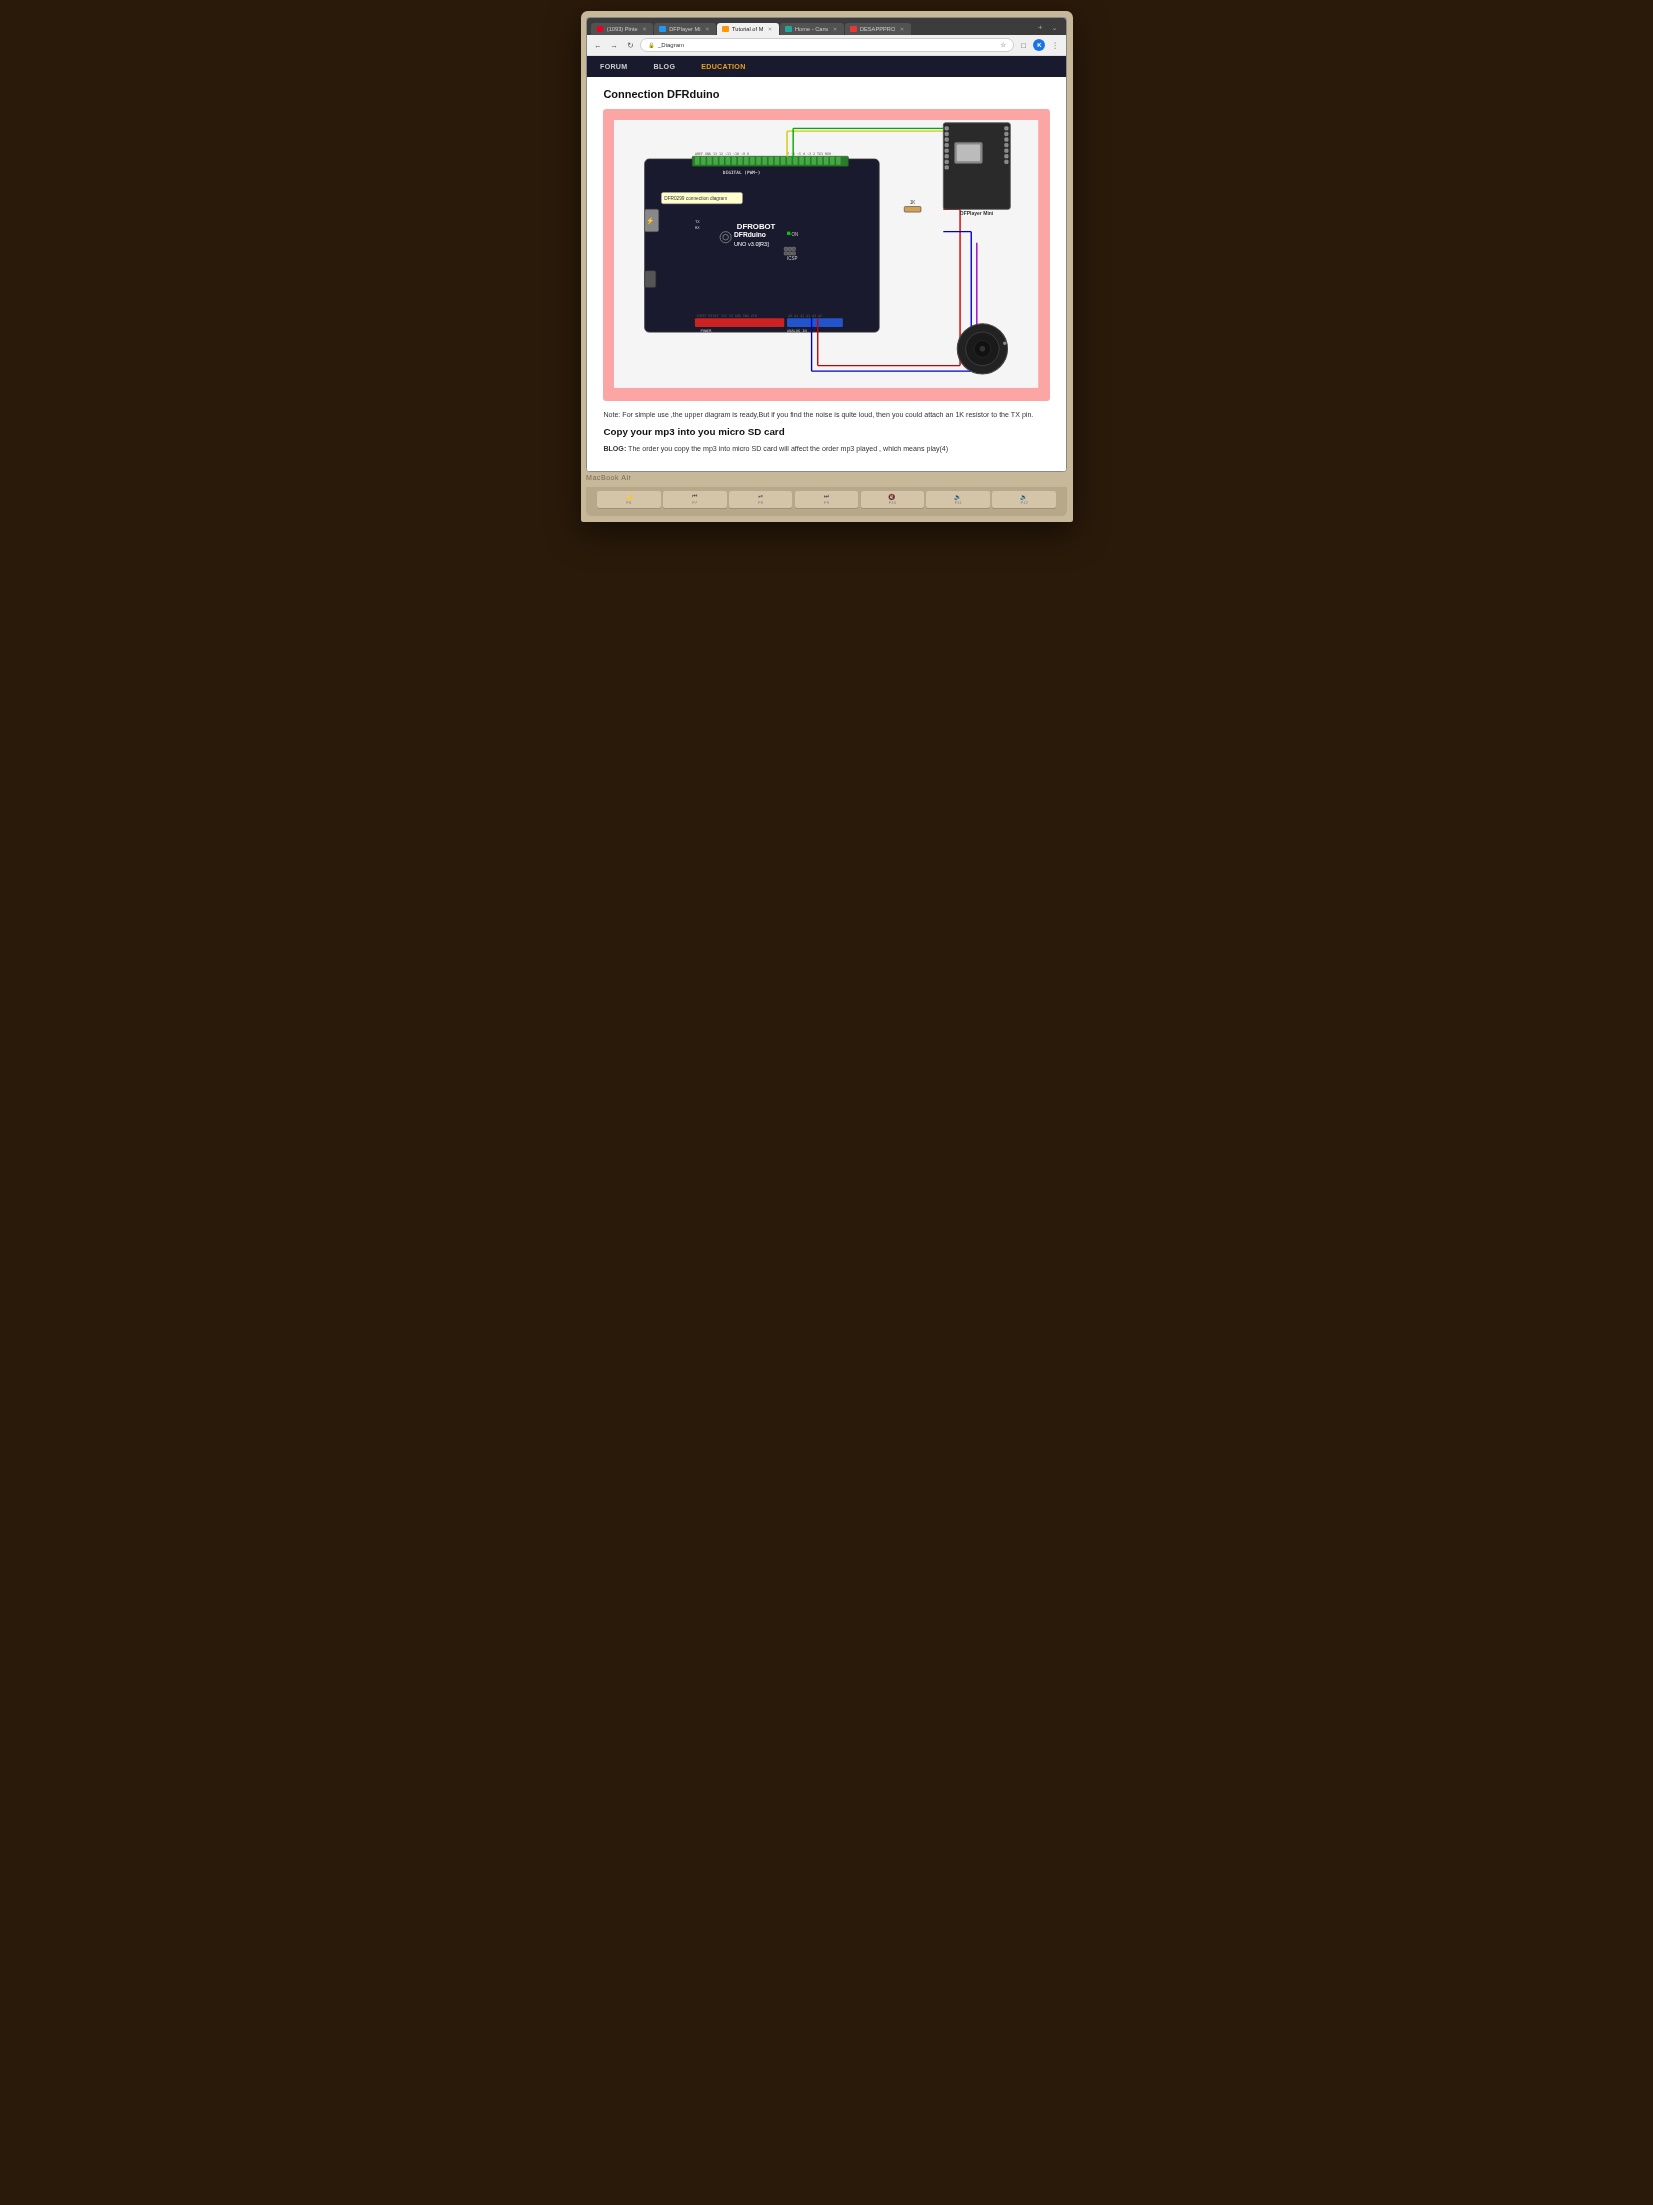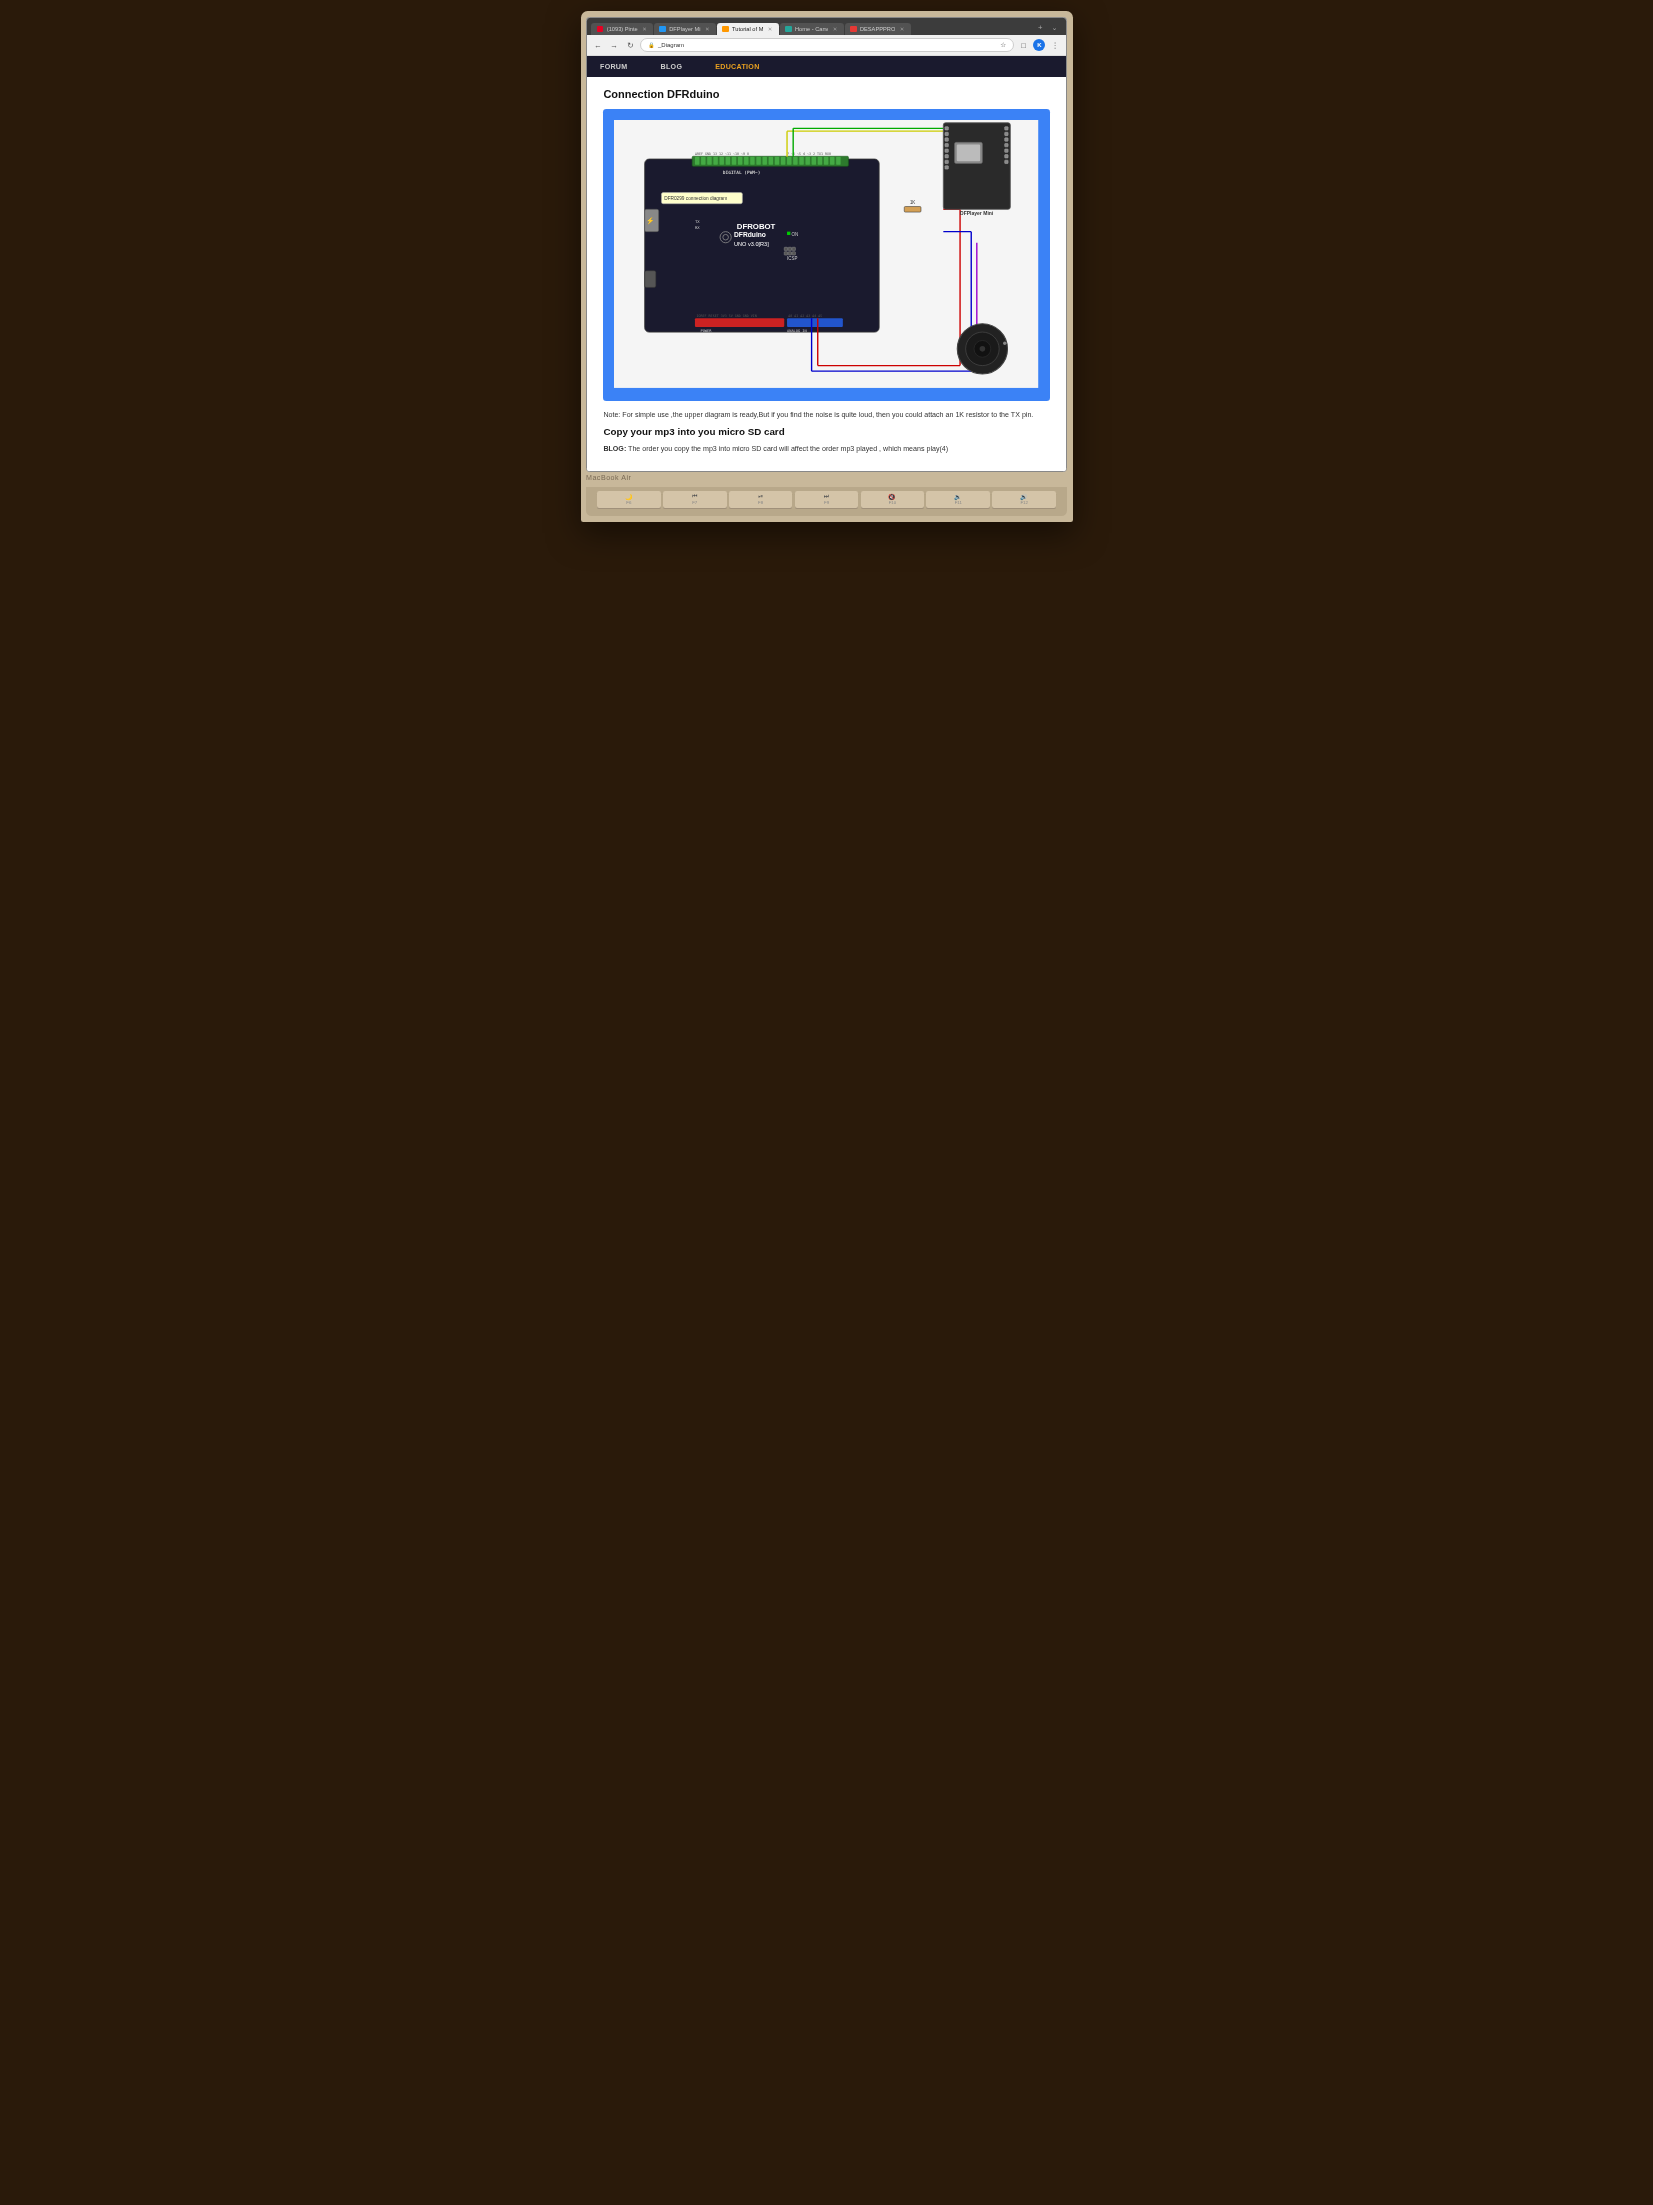--- a/index.html
+++ b/index.html
@@ -187,21 +187,21 @@
     }
     .article h2 {
       font-size: 11px;
       font-weight: 700;
       color: #111;
       margin-bottom: 8.8px;
     }
 
     
     .diagram-container {
-      background: #3b82f6;
+      background: #fca5a5;
       border-radius: 3.3px;
       padding: 11px;
       margin-bottom: 8.8px;
       position: relative;
     }
 
     
     .diagram-svg {
       width: 100%;
       height: auto;
@@ -331,21 +331,21 @@
         <span class="star-icon">☆</span>
       </div>
       <div class="browser-action-btn">□</div>
       <div class="profile-btn">K</div>
       <div class="browser-action-btn">⋮</div>
     </div>
 
     <div class="page-content">
 
       <div class="site-nav">
-        <div id="nav-items-container" style="display:flex;gap:33px;align-items:flex-end;">
+        <div id="nav-items-container" style="display:flex;gap:26px;align-items:flex-end;">
             <div class="nav-item">FORUM</div>
             <div class="nav-item">BLOG</div>
             <div class="nav-item active">EDUCATION</div>
           </div>
       </div>
 
       <div class="article">
         <h2>Connection DFRduino</h2>
 
         <div class="diagram-container">

